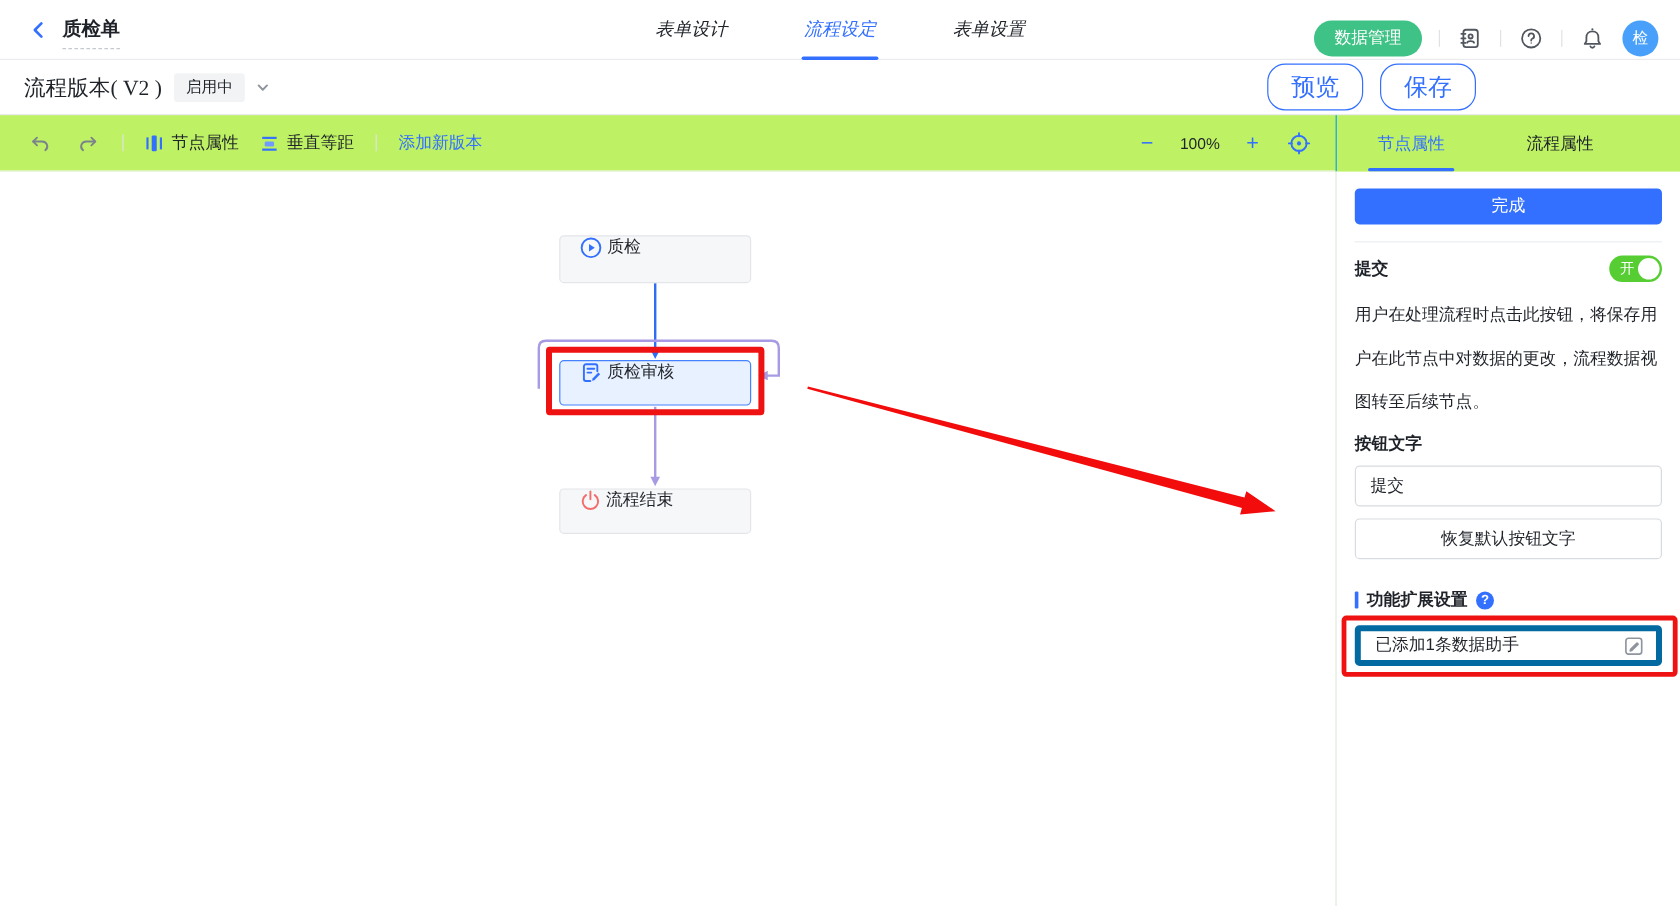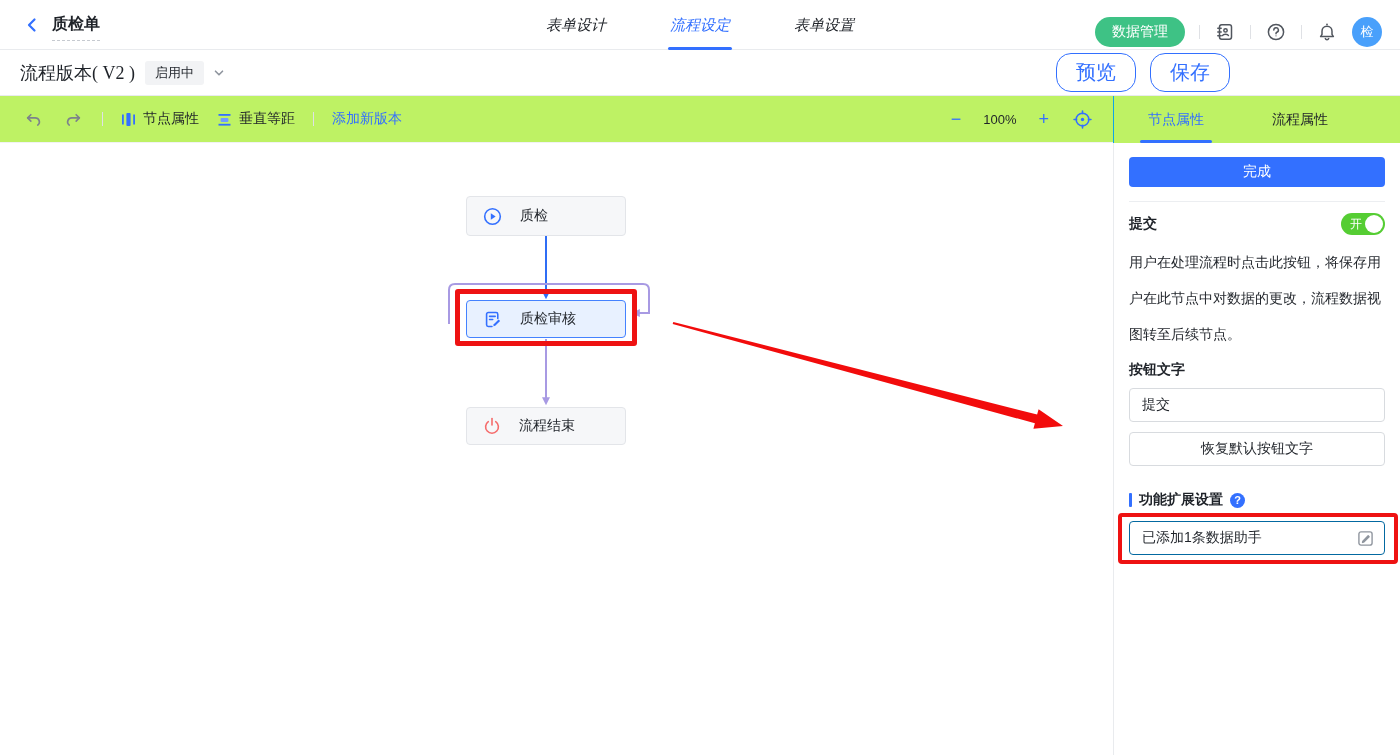--- a/index.html
+++ b/index.html
@@ -41,21 +41,21 @@
 
   
   .panel-tabs { width:249px; display:flex; border-left:1px solid #0ea5e9; }
   .p-tab { position:relative; flex:1; display:flex; align-items:center; justify-content:center; font-size:14px; color:#1f2329; cursor:pointer; }
   .p-tab.active { color:#3370ff; }
   .p-tab.active::after { content:""; position:absolute; left:50%; transform:translateX(-50%); bottom:0; width:72px; height:3px; background:#3370ff; border-radius:2px; }
 
   
   .canvas { position:absolute; left:0; top:143px; width:1113px; height:612px; background:#fff; overflow:hidden; }
   .edges { position:absolute; left:0; top:0; }
-  .node { position:absolute; left:466px; width:160px; height:38px; display:flex; align-items:center; padding-left:16px; gap:18px; background:#f6f7f9; border:1px solid #e3e5e9; border-radius:4px; font-size:14px; cursor:pointer; }
+  .node { position:absolute; left:466px; width:160px; height:38px; display:flex; align-items:flex-start; padding-left:16px; gap:4px; background:#f6f7f9; border:1px solid #e3e5e9; border-radius:4px; font-size:14px; cursor:pointer; }
   .node-start { top:53px; height:40px; }
   .node-review { top:157px; background:#e8f1ff; border:1px solid #4482ff; }
   .node-end { top:264px; }
   .red-rect-canvas { position:absolute; left:455px; top:146px; width:182px; height:57px; border:5px solid #ee1212; border-radius:3px; pointer-events:none; }
 
   
   .panel { position:absolute; left:1113px; top:143px; width:287px; height:612px; background:#fff; border-left:1px solid #e9ebee; padding:0 15px; }
   .finish-btn { margin-top:14px; width:100%; height:30px; background:#3370ff; color:#fff; border:none; border-radius:4px; font-size:14px; cursor:pointer; }
   .panel-div { border:none; border-top:1px solid #eceef1; margin-top:14px; }
   .submit-row { margin-top:11px; display:flex; align-items:center; justify-content:space-between; }
@@ -64,21 +64,21 @@
   .toggle-text { position:absolute; left:9px; top:50%; transform:translateY(-50%); color:#fff; font-size:12px; }
   .toggle-knob { position:absolute; right:2px; top:2px; width:18px; height:18px; border-radius:50%; background:#fff; }
   .desc { margin-top:9px; font-size:14px; line-height:36px; color:#1f2329; }
   .field-label { margin-top:9px; font-size:14px; font-weight:700; }
   .text-input { margin-top:9px; width:100%; height:34px; border:1px solid #d8dbdf; border-radius:4px; padding:0 12px; font-size:14px; color:#1f2329; font-family:inherit; outline:none; }
   .restore-btn { margin-top:10px; width:100%; height:34px; background:#fff; border:1px solid #d8dbdf; border-radius:4px; font-size:14px; color:#1f2329; cursor:pointer; }
   .section-title { margin-top:25px; display:flex; align-items:center; gap:7px; font-size:14px; font-weight:700; }
   .title-bar { width:3px; height:14px; background:#3370ff; border-radius:1px; }
   .help-dot { width:15px; height:15px; border-radius:50%; background:#3370ff; color:#fff; font-size:11px; font-weight:700; display:flex; align-items:center; justify-content:center; cursor:pointer; }
   .ext-wrap { position:relative; margin-top:12px; }
-  .ext-field { width:100%; height:34px; border:1px solid #0369a1; border-radius:4px; display:flex; align-items:center; padding:0 10px 0 12px; font-size:14px; cursor:pointer; background:#fff; }
+  .ext-field { width:100%; height:34px; border:5px solid #0369a1; border-radius:4px; display:flex; align-items:center; padding:0 10px 0 12px; font-size:14px; cursor:pointer; background:#fff; }
   .ext-field .grow { flex:1; }
   .red-rect-panel { position:absolute; left:-11px; right:-13px; top:-8px; bottom:-9px; border:4px solid #ee1212; border-radius:4px; pointer-events:none; }
   .red-arrow { position:absolute; left:0; top:0; pointer-events:none; }
   svg { display:block; }
 </style>
 </head>
 <body>
 
 <div class="app">
 

